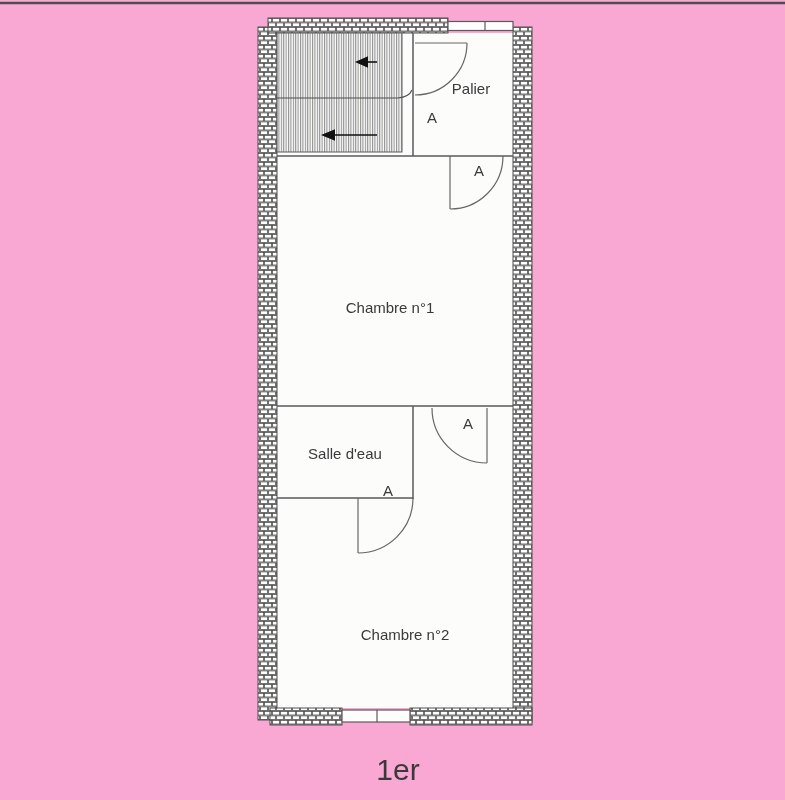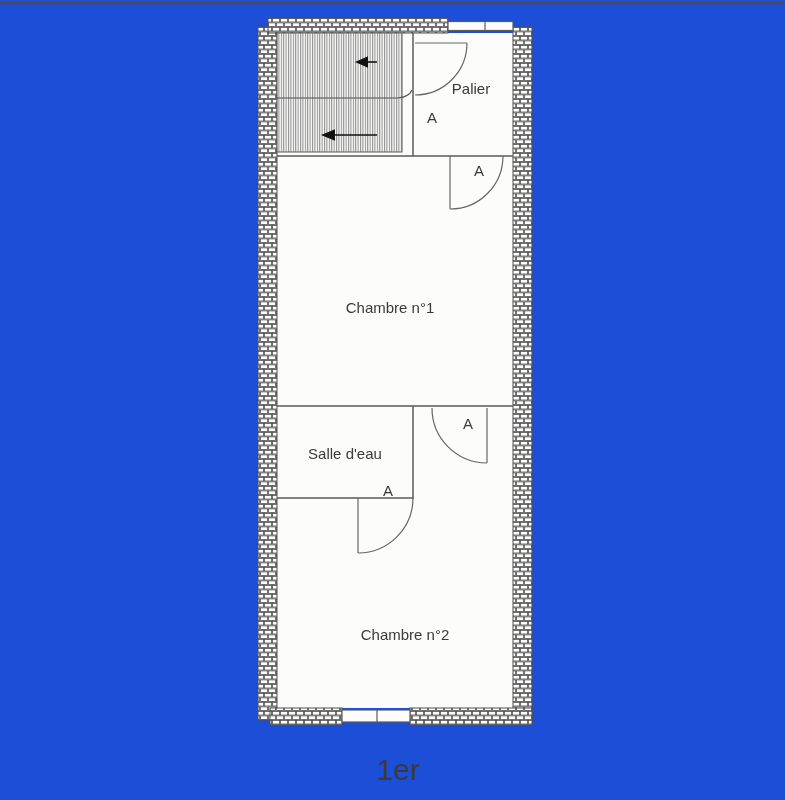--- a/index.html
+++ b/index.html
@@ -5,21 +5,21 @@
   html, body {
     margin: 0;
     padding: 0;
     background: #f5f5f3;
     font-family: "Liberation Sans", sans-serif;
   }
   .stage {
     position: relative;
     width: 785px;
     height: 800px;
-    background: #1d4ed8;
+    background: #f9a8d4;
     overflow: hidden;
   }
   svg { display: block; }
   text {
     fill: #3a3a3a;
     font-family: "Liberation Sans", sans-serif;
   }
   .room-label { font-size: 15px; }
   .door-label { font-size: 15px; }
   .floor-label { font-size: 30px; }

